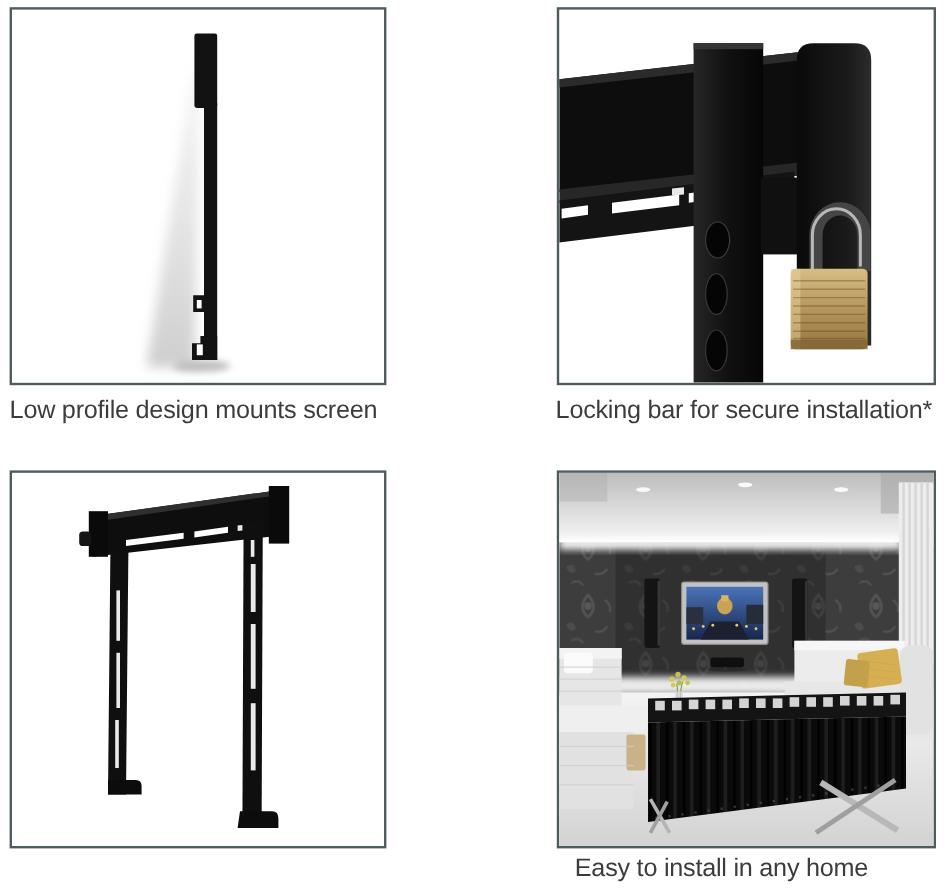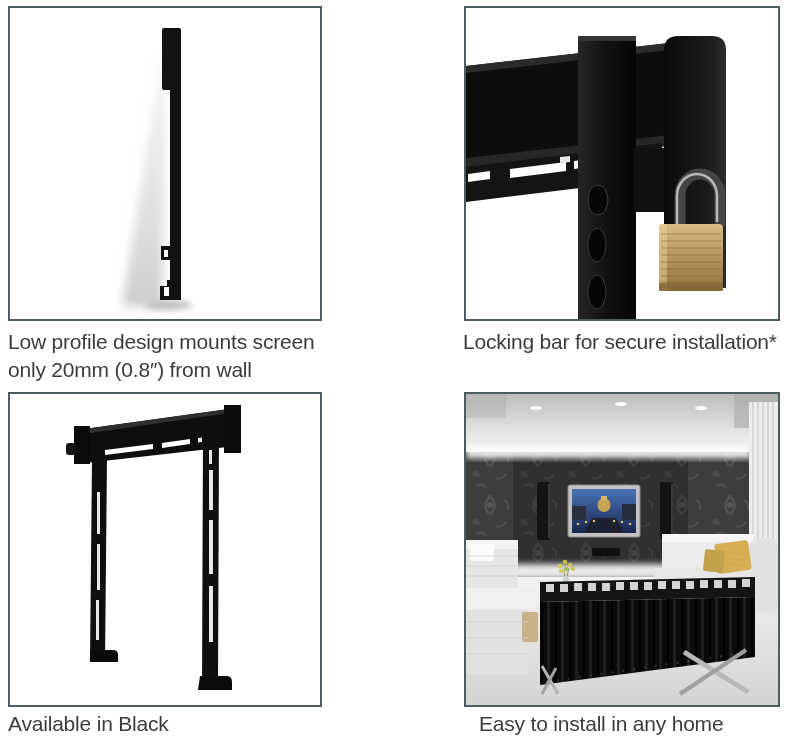--- a/index.html
+++ b/index.html
@@ -294,28 +294,24 @@
         <path d="M218,258 L282,298" stroke="#b8b8b8" stroke-width="5" fill="none"></path>
         <path d="M280,256 L214,300" stroke="#9f9f9f" stroke-width="4" fill="none"></path>
         <path d="M76,272 L92,300" stroke="#b5b5b5" stroke-width="3" fill="none"></path>
         <path d="M90,274 L76,300" stroke="#a0a0a0" stroke-width="3" fill="none"></path>
       </g>
     </svg>
   </figure>
 
   <figcaption class="caption c1">
     <div>Low profile design mounts screen</div>
-    <div>only 20mm (0.8″) from wall</div>
   </figcaption>
 
   <figcaption class="caption c2">
     <div>Locking bar for secure installation*</div>
   </figcaption>
 
-  <figcaption class="caption c3">
-    <div>Available in Black</div>
-  </figcaption>
 
   <figcaption class="caption c4">
     <div>Easy to install in any home</div>
   </figcaption>
 
 </div>
 
 </body></html>

